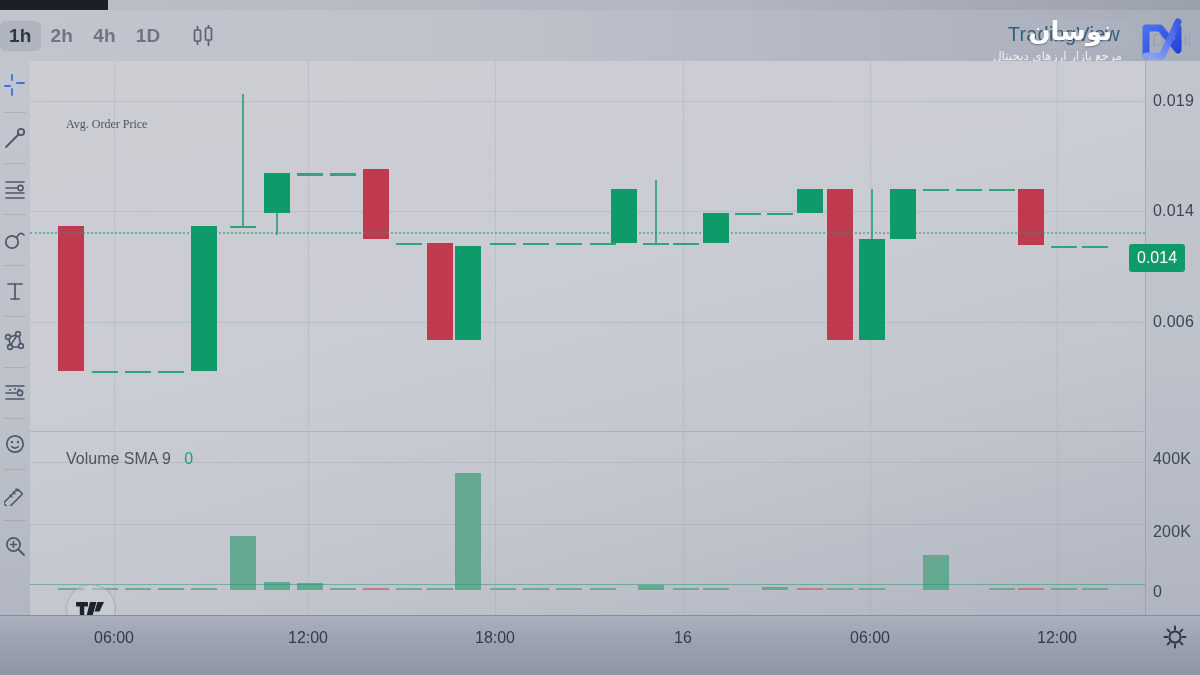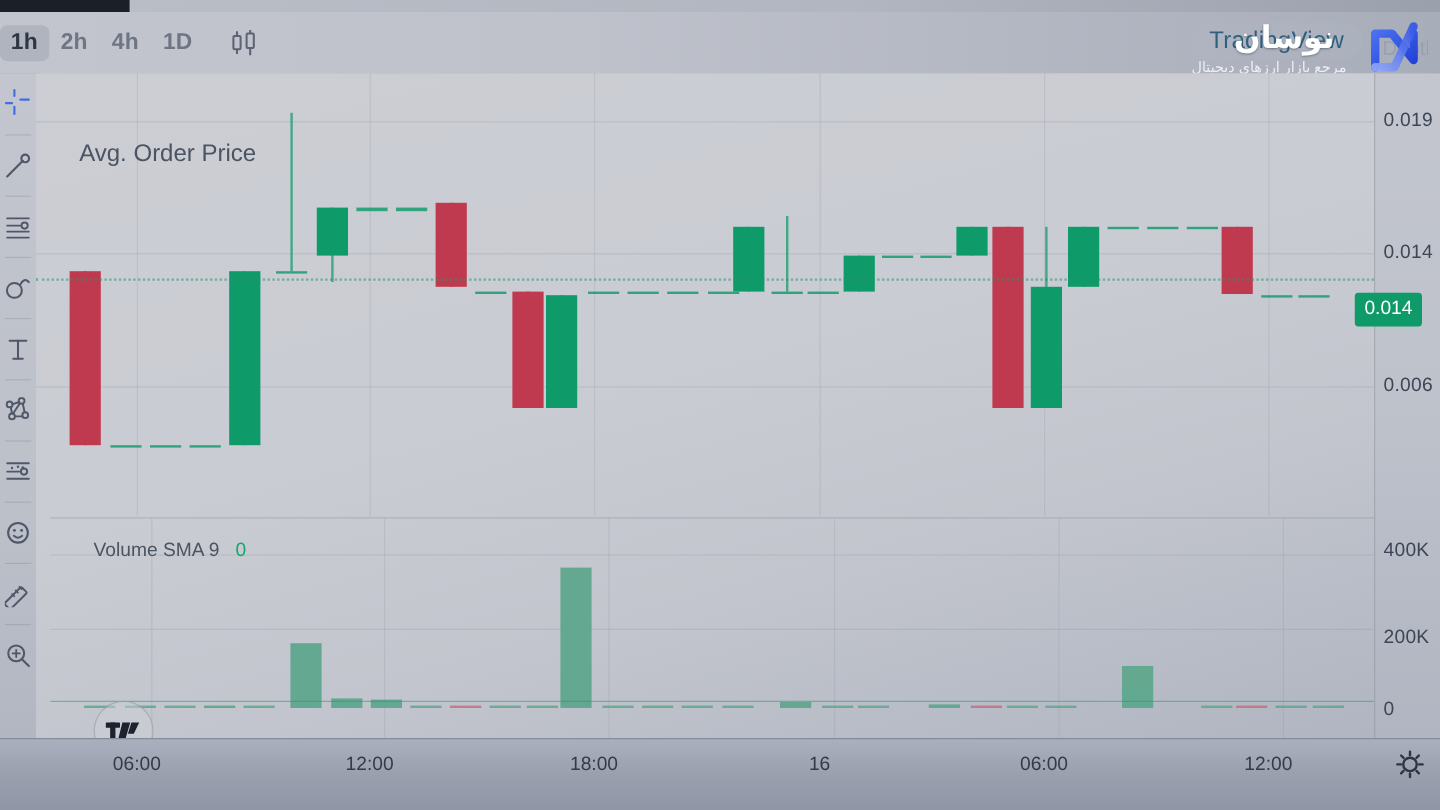--- a/index.html
+++ b/index.html
@@ -48,32 +48,32 @@
   .rail-sep{width:22px;height:1px;margin:3px auto;background:rgba(120,127,142,.28);}
   .rail-collapse{position:absolute;left:33px;top:533px;width:14px;height:34px;
     border:1px solid rgba(125,131,145,.5);border-left:none;border-radius:0 6px 6px 0;
     background:rgba(198,201,209,.55);display:flex;align-items:center;justify-content:center;
     font-size:11px;color:#5d6576;}
 
   
   .chart-wrap{position:absolute;left:30px;top:61px;width:1115px;height:554px;
     background:linear-gradient(165deg,#ccced4 0%,#c9ccd2 45%,#c2c5cd 70%,#b0b5c1 100%);}
   .pane-price{position:absolute;left:0;top:0;width:1115px;height:369px;}
-  .pane-vol{position:absolute;left:12px;top:370px;width:1115px;height:184px;
+  .pane-vol{position:absolute;left:0;top:370px;width:1115px;height:184px;
     border-top:1px solid rgba(130,136,150,.35);}
   .gridline-h{position:absolute;left:0;width:1115px;height:1px;background:rgba(140,146,160,.26);}
   .gridline-v{position:absolute;top:0;width:1px;background:rgba(140,146,160,.22);}
 
   
   .legend{position:absolute;left:36px;top:22px;font-size:20px;color:#49525f;white-space:nowrap;}
   .legend .sym{font-weight:400;color:#3c4452;}
   .legend .ohlc-k{color:#5a6272;}
   .legend .ohlc-v{color:#11986b;}
   .legend .chg{color:#11986b;}
-  .legend-sub{position:absolute;left:36px;top:56px;font-size:20px;color:#4b5462;}
+  .legend-sub{position:absolute;left:36px;top:56px;font-size:12px;color:#4b5462;font-family:Liberation Serif, serif;}
   .vol-legend{position:absolute;left:36px;top:18px;font-size:16px;color:#4b5462;}
   .vol-legend .vv{color:#11a86f;}
 
   
   .cndl{position:absolute;}
   .wick{position:absolute;width:2px;}
 
   
   .price-line{position:absolute;left:0;height:0;border-top:2px dotted rgba(36,150,110,.55);width:1115px;}
 

